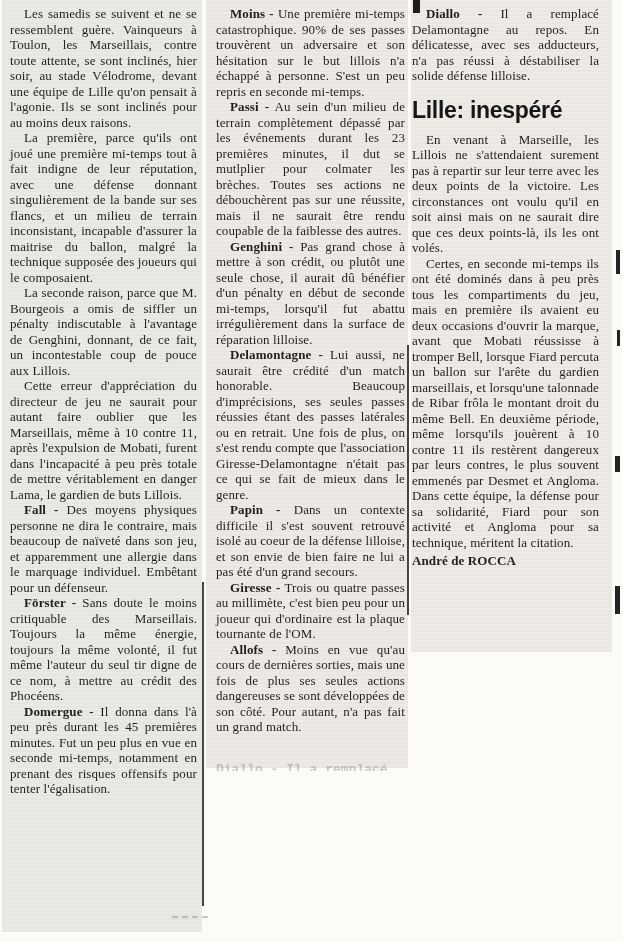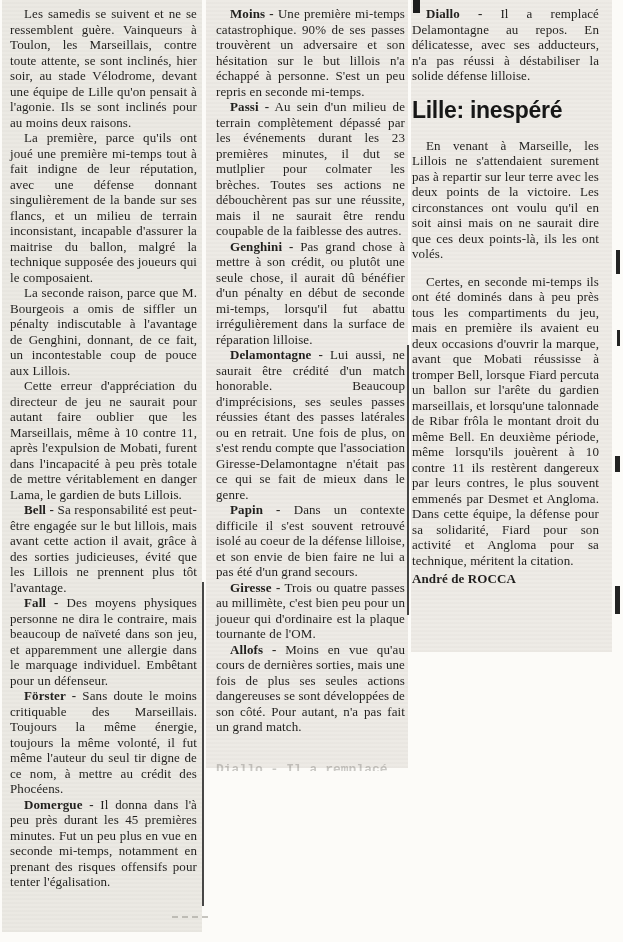--- a/index.html
+++ b/index.html
@@ -25,23 +25,23 @@
   }
   .col-1{left:10px;width:187px;}
   .col-2{left:216px;width:189px;}
   .col-3{left:412px;width:187px;}
   .para{text-indent:14px;}
   .lead{font-weight:bold;}
   .section-heading{
     font-family:"Liberation Sans","DejaVu Sans",sans-serif;
     font-weight:bold;font-size:23px;line-height:26px;
     letter-spacing:-0.3px;text-indent:0;text-align:left;
-    margin:13px 0 15px 0;color:#171717;
+    margin:13px 0 9px 0;color:#171717;
   }
-  .spaced{margin-top:12px;}
+  .spaced{margin-top:0;}
   .signature{
     font-weight:bold;text-align:left;padding-right:14px;
     text-indent:0;margin-top:3px;
   }
   .v-rule{position:absolute;width:2px;background:var(--rule);opacity:.82;}
   .v-rule-left{left:202px;top:582px;height:324px;}
   .v-rule-right{left:407px;top:345px;height:270px;}
   .ink-mark{position:absolute;left:413px;top:0;width:7px;height:13px;background:#1c1c1c;}
   .nub{position:absolute;background:#232323;}
   .nub-1{left:616px;top:250px;width:4px;height:24px;}
@@ -78,21 +78,20 @@
 <div class="nub nub-2"></div>
 <div class="nub nub-3"></div>
 <div class="nub nub-4"></div>
 <div class="scan-dashes"></div>
 
 <div class="col col-1">
   <p class="para"><span>Les samedis se suivent et ne se ressemblent guère. Vainqueurs à Toulon, les Marseillais, contre toute attente, se sont inclinés, hier soir, au stade Vélodrome, devant une équipe de Lille qu'on pensait à l'agonie. Ils se sont inclinés pour au moins deux raisons.</span></p>
   <p class="para"><span>La première, parce qu'ils ont joué une première mi-temps tout à fait indigne de leur réputation, avec une défense donnant singulièrement de la bande sur ses flancs, et un milieu de terrain inconsistant, incapable d'assurer la maitrise du ballon, malgré la technique supposée des joueurs qui le composaient.</span></p>
   <p class="para"><span>La seconde raison, parce que M. Bourgeois a omis de siffler un pénalty indiscutable à l'avantage de Genghini, donnant, de ce fait, un incontestable coup de pouce aux Lillois.</span></p>
   <p class="para"><span>Cette erreur d'appréciation du directeur de jeu ne saurait pour autant faire oublier que les Marseillais, même à 10 contre 11, après l'expulsion de Mobati, furent dans l'incapacité à peu près totale de mettre véritablement en danger Lama, le gardien de buts Lillois.</span></p>
-  <p class="para"><b class="lead">Bell -</b><span> Sa responsabilité est peut-être engagée sur le but lillois, mais avant cette action il avait, grâce à des sorties judicieuses, évité que les Lillois ne prennent plus tôt l'avantage.</span></p>
   <p class="para"><b class="lead">Fall -</b><span> Des moyens physiques personne ne dira le contraire, mais beaucoup de naïveté dans son jeu, et apparemment une allergie dans le marquage individuel. Embêtant pour un défenseur.</span></p>
   <p class="para"><b class="lead">Förster -</b><span> Sans doute le moins critiquable des Marseillais. Toujours la même énergie, toujours la même volonté, il fut même l'auteur du seul tir digne de ce nom, à mettre au crédit des Phocéens.</span></p>
   <p class="para"><b class="lead">Domergue -</b><span> Il donna dans l'à peu près durant les 45 premières minutes. Fut un peu plus en vue en seconde mi-temps, notamment en prenant des risques offensifs pour tenter l'égalisation.</span></p>
 </div>
 
 <div class="col col-2">
   <p class="para"><b class="lead">Moins -</b><span> Une première mi-temps catastrophique. 90% de ses passes trouvèrent un adversaire et son hésitation sur le but lillois n'a échappé à personne. S'est un peu repris en seconde mi-temps.</span></p>
   <p class="para"><b class="lead">Passi -</b><span> Au sein d'un milieu de terrain complètement dépassé par les événements durant les 23 premières minutes, il dut se mutlplier pour colmater les brèches. Toutes ses actions ne débouchèrent pas sur une réussite, mais il ne saurait être rendu coupable de la faiblesse des autres.</span></p>
   <p class="para"><b class="lead">Genghini -</b><span> Pas grand chose à mettre à son crédit, ou plutôt une seule chose, il aurait dû bénéfier d'un pénalty en début de seconde mi-temps, lorsqu'il fut abattu irrégulièrement dans la surface de réparation lilloise.</span></p>
   <p class="para"><b class="lead">Delamontagne -</b><span> Lui aussi, ne saurait être crédité d'un match honorable. Beaucoup d'imprécisions, ses seules passes réussies étant des passes latérales ou en retrait. Une fois de plus, on s'est rendu compte que l'association Giresse-Delamontagne n'était pas ce qui se fait de mieux dans le genre.</span></p>

